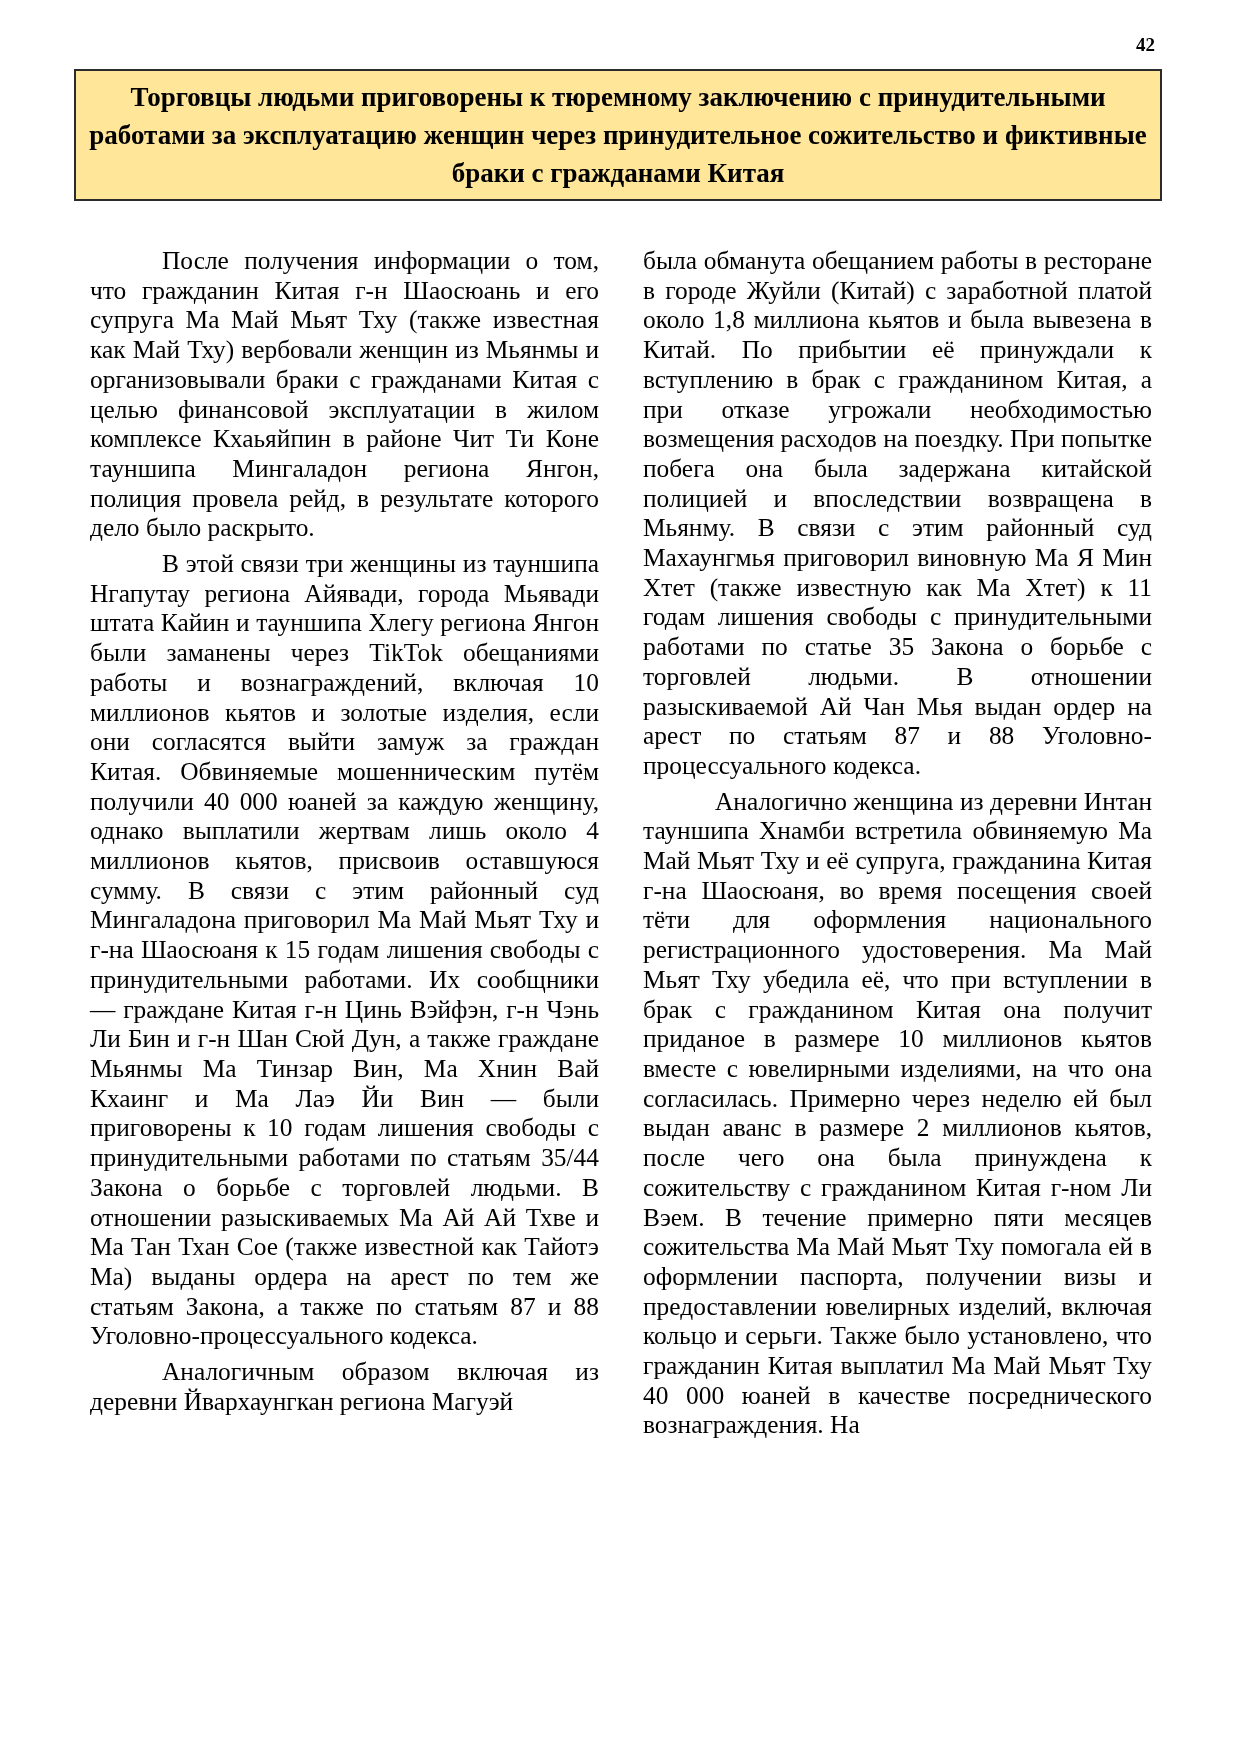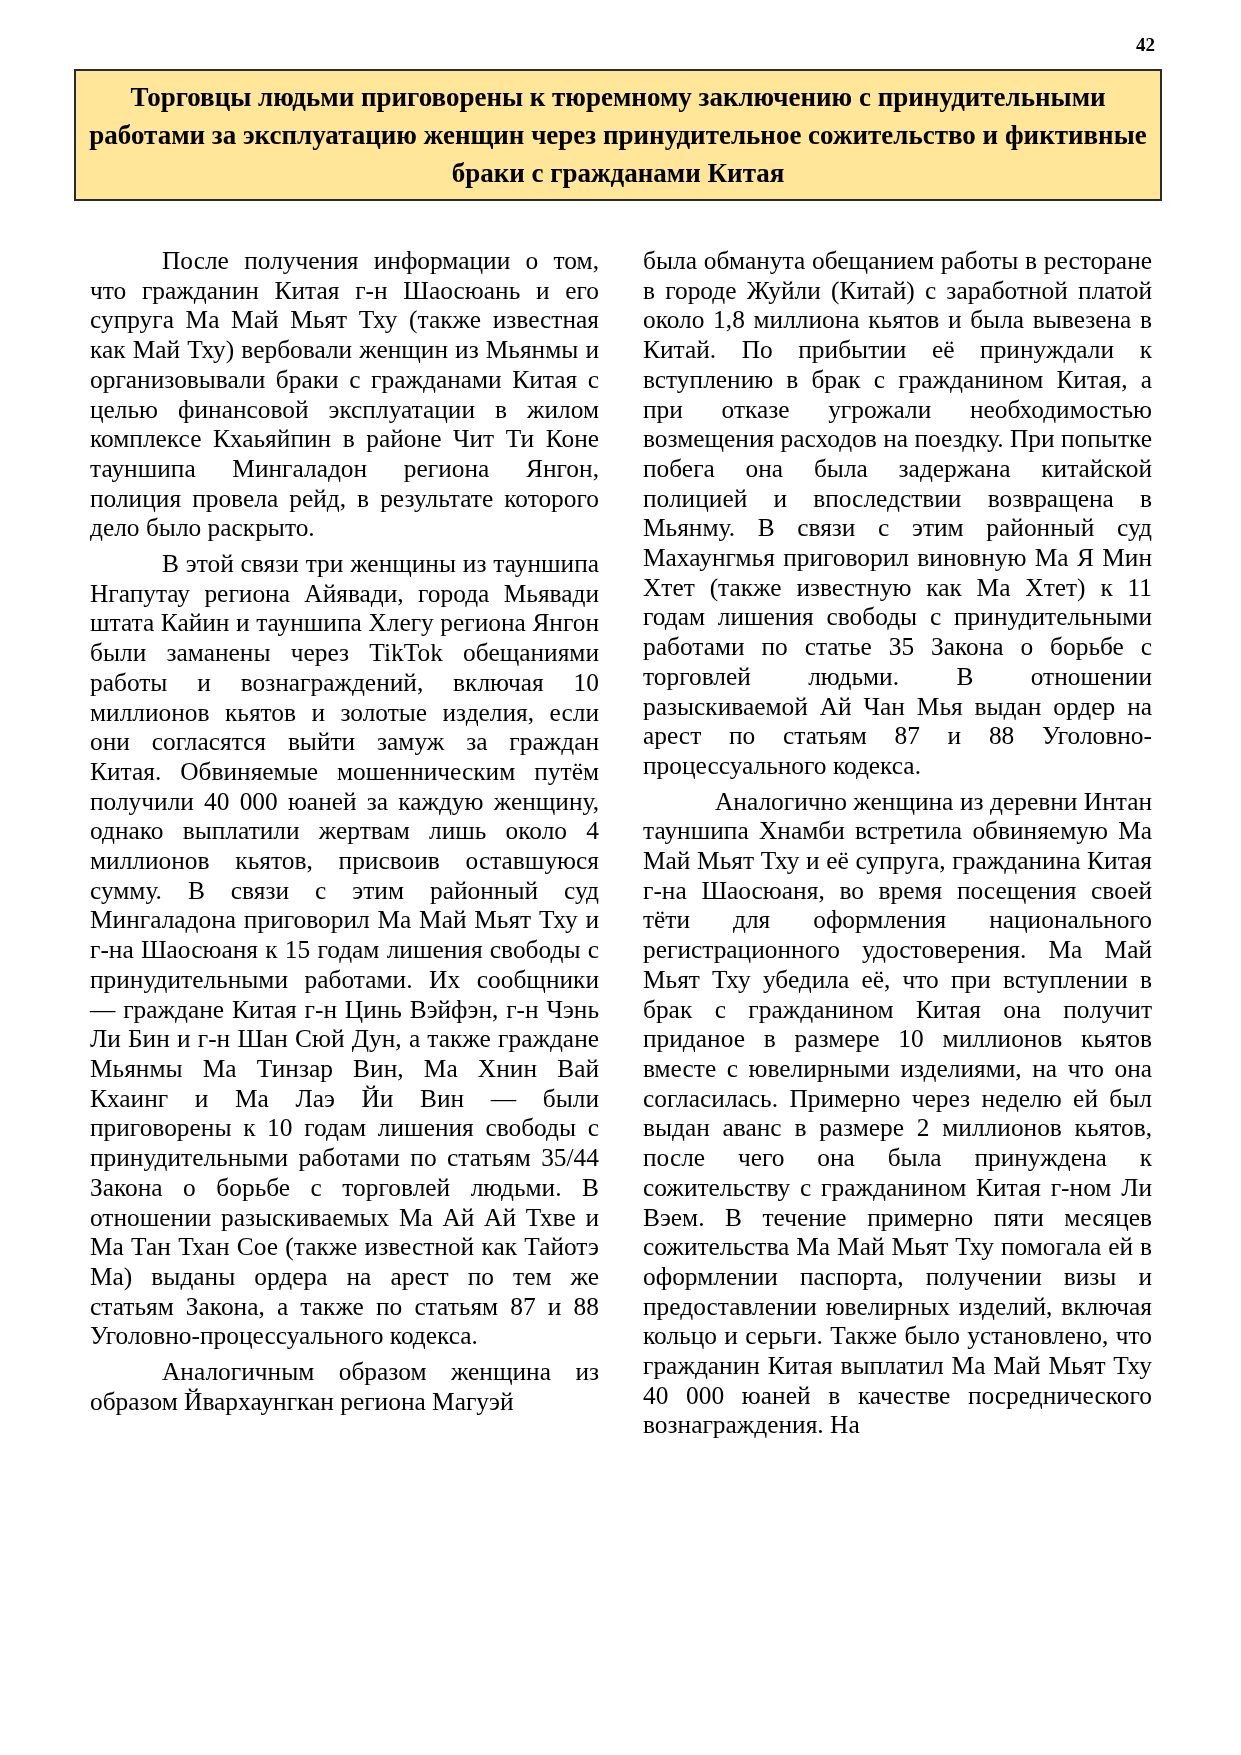--- a/index.html
+++ b/index.html
@@ -75,20 +75,20 @@
   <div class="page-number">42</div>
 
   <div class="title-box">
     <h1 class="title-text">Торговцы людьми приговорены к тюремному заключению с принудительными работами за эксплуатацию женщин через принудительное сожительство и фиктивные браки с гражданами Китая</h1>
   </div>
 
   <div class="columns">
     <div class="column">
       <p class="para">После получения информации о том, что гражданин Китая г-н Шаосюань и его супруга Ма Май Мьят Тху (также известная как Май Тху) вербовали женщин из Мьянмы и организовывали браки с гражданами Китая с целью финансовой эксплуатации в жилом комплексе Кхаьяйпин в районе Чит Ти Коне тауншипа Мингаладон региона Янгон, полиция провела рейд, в результате которого дело было раскрыто.</p>
       <p class="para">В этой связи три женщины из тауншипа Нгапутау региона Айявади, города Мьявади штата Кайин и тауншипа Хлегу региона Янгон были заманены через TikTok обещаниями работы и вознаграждений, включая 10 миллионов кьятов и золотые изделия, если они согласятся выйти замуж за граждан Китая. Обвиняемые мошенническим путём получили 40 000 юаней за каждую женщину, однако выплатили жертвам лишь около 4 миллионов кьятов, присвоив оставшуюся сумму. В связи с этим районный суд Мингаладона приговорил Ма Май Мьят Тху и г-на Шаосюаня к 15 годам лишения свободы с принудительными работами. Их сообщники — граждане Китая г-н Цинь Вэйфэн, г-н Чэнь Ли Бин и г-н Шан Сюй Дун, а также граждане Мьянмы Ма Тинзар Вин, Ма Хнин Вай Кхаинг и Ма Лаэ Йи Вин — были приговорены к 10 годам лишения свободы с принудительными работами по статьям 35/44 Закона о борьбе с торговлей людьми. В отношении разыскиваемых Ма Ай Ай Тхве и Ма Тан Тхан Сое (также известной как Тайотэ Ма) выданы ордера на арест по тем же статьям Закона, а также по статьям 87 и 88 Уголовно-процессуального кодекса.</p>
-      <p class="para">Аналогичным образом женщина из образом Йвархаунгкан региона Магуэй</p>
+      <p class="para">Аналогичным образом включая из деревни Йвархаунгкан региона Магуэй</p>
     </div>
     <div class="column">
       <p class="para cont">была обманута обещанием работы в ресторане в городе Жуйли (Китай) с заработной платой около 1,8 миллиона кьятов и была вывезена в Китай. По прибытии её принуждали к вступлению в брак с гражданином Китая, а при отказе угрожали необходимостью возмещения расходов на поездку. При попытке побега она была задержана китайской полицией и впоследствии возвращена в Мьянму. В связи с этим районный суд Махаунгмья приговорил виновную Ма Я Мин Хтет (также известную как Ма Хтет) к 11 годам лишения свободы с принудительными работами по статье 35 Закона о борьбе с торговлей людьми. В отношении разыскиваемой Ай Чан Мья выдан ордер на арест по статьям 87 и 88 Уголовно-процессуального кодекса.</p>
       <p class="para">Аналогично женщина из деревни Интан тауншипа Хнамби встретила обвиняемую Ма Май Мьят Тху и её супруга, гражданина Китая г-на Шаосюаня, во время посещения своей тёти для оформления национального регистрационного удостоверения. Ма Май Мьят Тху убедила её, что при вступлении в брак с гражданином Китая она получит приданое в размере 10 миллионов кьятов вместе с ювелирными изделиями, на что она согласилась. Примерно через неделю ей был выдан аванс в размере 2 миллионов кьятов, после чего она была принуждена к сожительству с гражданином Китая г-ном Ли Вэем. В течение примерно пяти месяцев сожительства Ма Май Мьят Тху помогала ей в оформлении паспорта, получении визы и предоставлении ювелирных изделий, включая кольцо и серьги. Также было установлено, что гражданин Китая выплатил Ма Май Мьят Тху 40 000 юаней в качестве посреднического вознаграждения. На</p>
     </div>
   </div>
 </div>
 
 </body></html>

